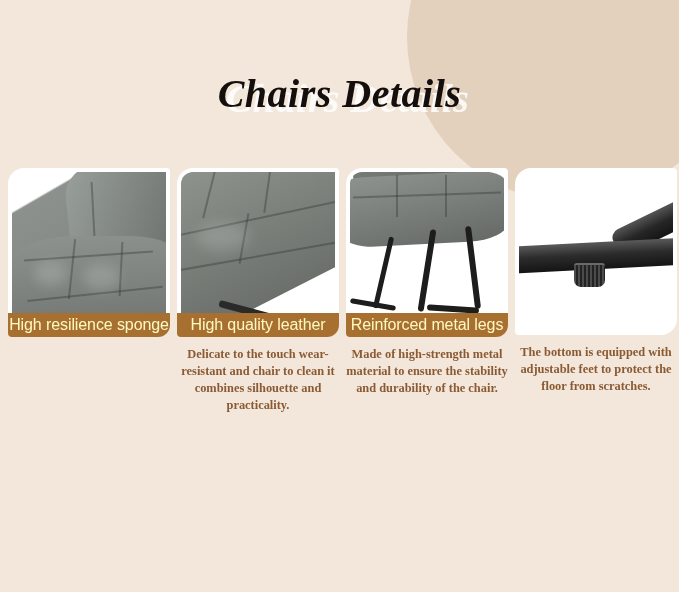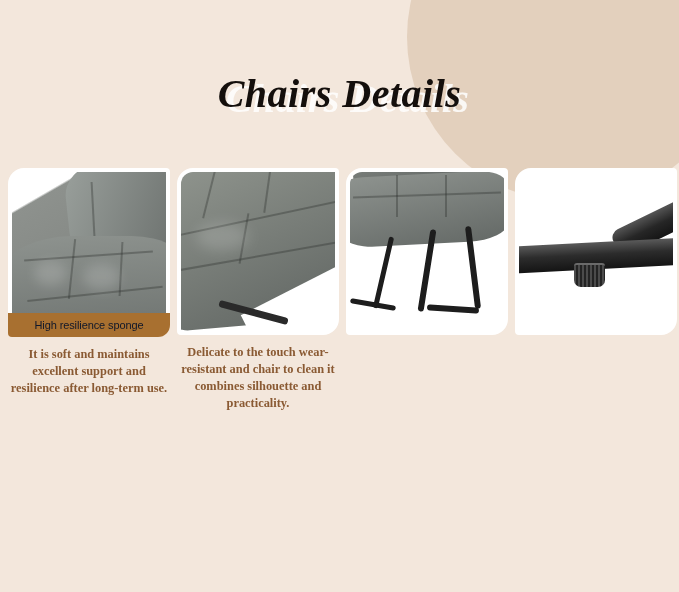--- a/index.html
+++ b/index.html
@@ -98,21 +98,21 @@
   .banner{
     position:relative;margin-top:-22px;
     width:162px;height:24px;
     background:#a87030;
     border-radius:0 0 12px 4px;
     display:flex;align-items:center;justify-content:center;
     z-index:2;
   }
   .banner span{
     font-family:"Liberation Sans",sans-serif;
-    font-size:11px;color:#0f172a;white-space:nowrap;letter-spacing:-.1px;
+    font-size:16px;color:#fef9c3;white-space:nowrap;letter-spacing:-.1px;
   }
   .caption{
     margin-top:9px;width:162px;
     text-align:center;
     font-family:"Liberation Serif",serif;
     font-weight:bold;font-size:12.4px;line-height:1.38;
     color:#8a5a33;
   }
 </style>
 </head>
@@ -142,64 +142,71 @@
           <div class="p1-tuft" style="left:38%;top:42%;width:2px;height:38%;transform:rotate(6deg)"></div>
           <div class="p1-tuft" style="left:70%;top:44%;width:2px;height:34%;transform:rotate(3deg)"></div>
           <div class="p1-tuft" style="left:52%;top:6%;width:2px;height:34%;transform:rotate(-3deg)"></div>
           <div class="p1-hl" style="left:14%;top:56%;width:22%;height:16%;border-radius:50%;filter:blur(6px)"></div>
           <div class="p1-hl" style="left:46%;top:58%;width:24%;height:16%;border-radius:50%;filter:blur(6px)"></div>
         </div>
       </div>
       <div class="banner">
         <span>High resilience sponge</span>
       </div>
-      <div class="caption">It is soft and maintains excellent support and resilience after long-term use.</div>
     </div>
 
     <div class="card">
       <div class="frame">
         <div class="photo">
           <div class="p2-bg"></div>
           <div class="p2-body"></div>
           <div class="p1-tuft" style="left:-4%;top:28%;width:110%;height:2px;transform:rotate(-12deg)"></div>
           <div class="p1-tuft" style="left:-4%;top:52%;width:110%;height:2px;transform:rotate(-10deg)"></div>
           <div class="p1-tuft" style="left:18%;top:-6%;width:2px;height:36%;transform:rotate(14deg)"></div>
           <div class="p1-tuft" style="left:56%;top:-8%;width:2px;height:34%;transform:rotate(8deg)"></div>
           <div class="p1-tuft" style="left:40%;top:26%;width:2px;height:32%;transform:rotate(10deg)"></div>
           <div class="p1-hl" style="left:10%;top:32%;width:34%;height:18%;border-radius:50%;filter:blur(7px)"></div>
           <div class="p2-edge"></div>
           <div class="p2-leg"></div>
         </div>
+      </div>
+      <div class="banner">
+        <span>High quality leather</span>
       </div>
       <div class="caption">Delicate to the touch wear-resistant and chair to clean it combines silhouette and practicality.</div>
     </div>
 
     <div class="card">
       <div class="frame">
         <div class="photo">
           <div class="p3-bg"></div>
           <div class="p3-back"></div>
           <div class="p3-seat"></div>
           <div class="p1-tuft" style="left:2%;top:14%;width:96%;height:2px;transform:rotate(-2deg)"></div>
           <div class="p1-tuft" style="left:30%;top:2%;width:2px;height:26%;"></div>
           <div class="p1-tuft" style="left:62%;top:2%;width:2px;height:26%;"></div>
           <div class="bar" style="left:48%;top:36%;width:6px;height:52%;transform:rotate(9deg)"></div>
           <div class="bar" style="left:78%;top:34%;width:6px;height:52%;transform:rotate(-7deg)"></div>
           <div class="bar" style="left:50%;top:84%;width:34%;height:6px;transform:rotate(4deg)"></div>
           <div class="bar" style="left:20%;top:40%;width:5px;height:46%;transform:rotate(13deg)"></div>
           <div class="bar" style="left:0%;top:82%;width:30%;height:5px;transform:rotate(10deg)"></div>
         </div>
       </div>
+      <div class="banner">
+        <span>Reinforced metal legs</span>
+      </div>
+      <div class="caption">Made of high-strength metal material to ensure the stability and durability of the chair.</div>
     </div>
 
     <div class="card">
       <div class="frame">
         <div class="photo">
           <div class="p4-bg"></div>
           <div class="p4-tube2"></div>
           <div class="p4-tube"></div>
           <div class="p4-pad"></div>
         </div>
       </div>
+      <div class="caption">The bottom is equipped with adjustable feet to protect the floor from scratches.</div>
     </div>
 
   </div>
 </div>
 
 </body></html>

